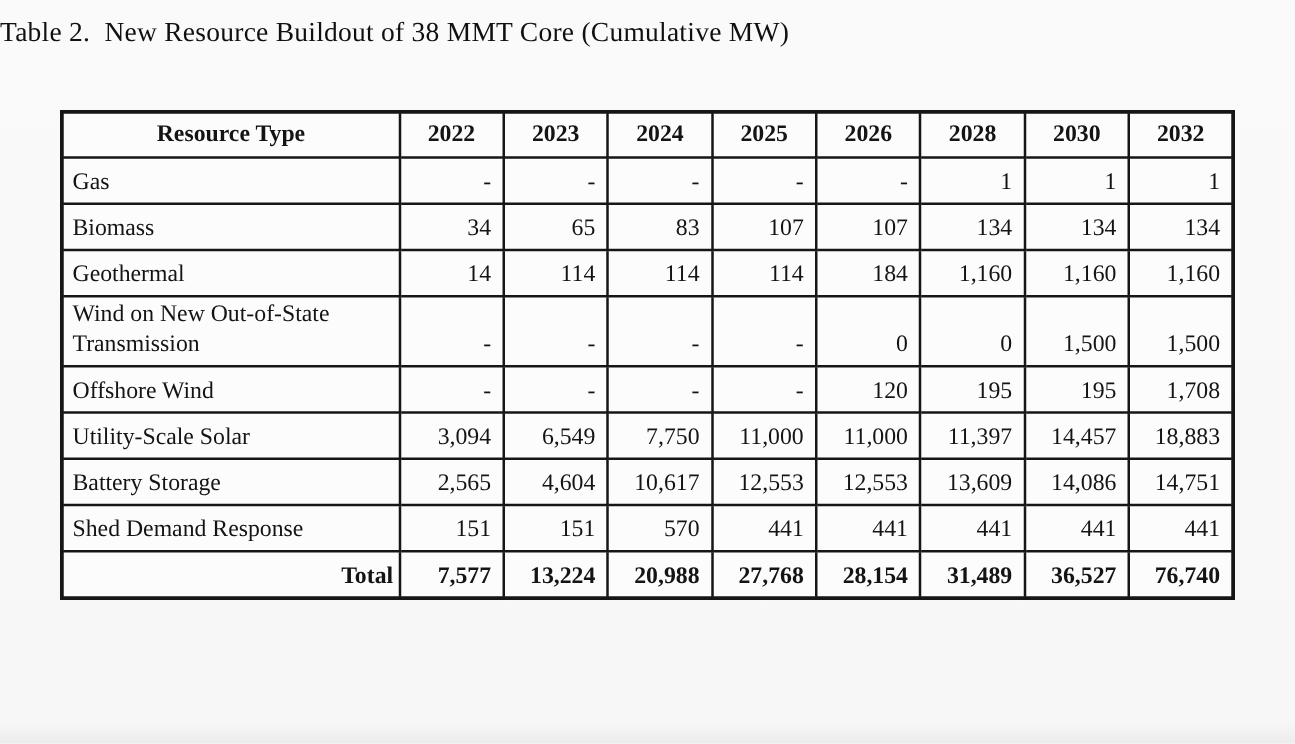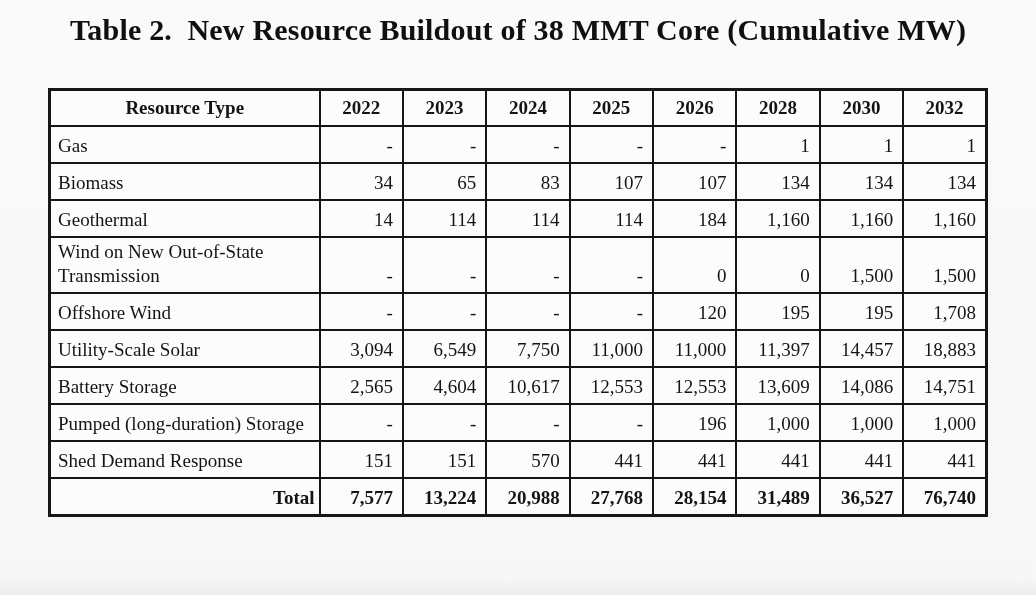--- a/index.html
+++ b/index.html
@@ -14,23 +14,23 @@
     background: linear-gradient(180deg, #fafafa 0%, #f7f7f7 97%, #ececec 100%);
     font-family: "Liberation Serif", "DejaVu Serif", serif;
     color: #141414;
     overflow: hidden;
   }
   .doc-title {
     position: absolute;
     top: 13px;
     left: 0;
     width: 100%;
-    text-align: center;
-    font-size: 30px;
-    font-weight: bold;
+    text-align: left;
+    font-size: 22px;
+    font-weight: normal;
     letter-spacing: 0.2px;
     white-space: pre;
     color: #101010;
   }
   table.data-table {
     position: absolute;
     left: 48px;
     top: 67px;
     width: 940px;
     border-collapse: collapse;
@@ -176,31 +176,20 @@
           <td class="cell-value">2,565</td>
           <td class="cell-value">4,604</td>
           <td class="cell-value">10,617</td>
           <td class="cell-value">12,553</td>
           <td class="cell-value">12,553</td>
           <td class="cell-value">13,609</td>
           <td class="cell-value">14,086</td>
           <td class="cell-value">14,751</td>
         </tr>
         <tr>
-          <td class="row-label">Pumped (long-duration) Storage</td>
-          <td class="cell-value">-</td>
-          <td class="cell-value">-</td>
-          <td class="cell-value">-</td>
-          <td class="cell-value">-</td>
-          <td class="cell-value">196</td>
-          <td class="cell-value">1,000</td>
-          <td class="cell-value">1,000</td>
-          <td class="cell-value">1,000</td>
-        </tr>
-        <tr>
           <td class="row-label">Shed Demand Response</td>
           <td class="cell-value">151</td>
           <td class="cell-value">151</td>
           <td class="cell-value">570</td>
           <td class="cell-value">441</td>
           <td class="cell-value">441</td>
           <td class="cell-value">441</td>
           <td class="cell-value">441</td>
           <td class="cell-value">441</td>
         </tr>

